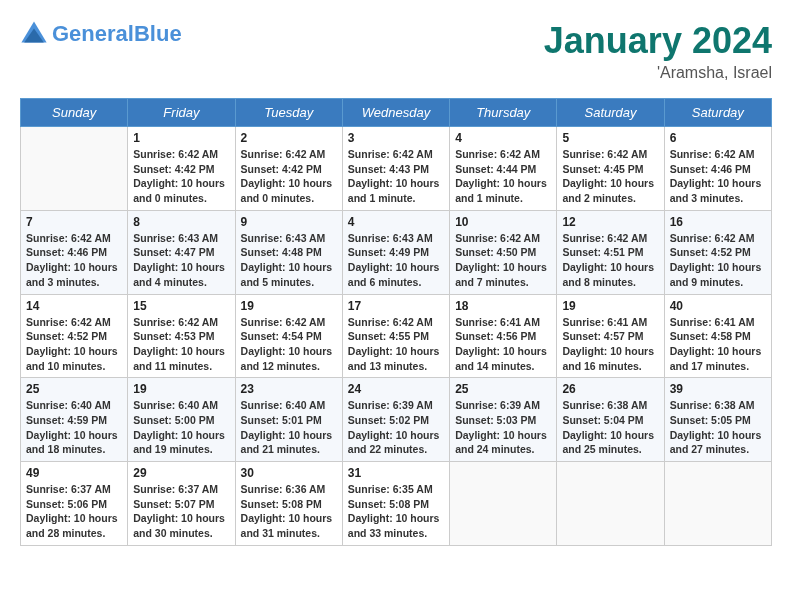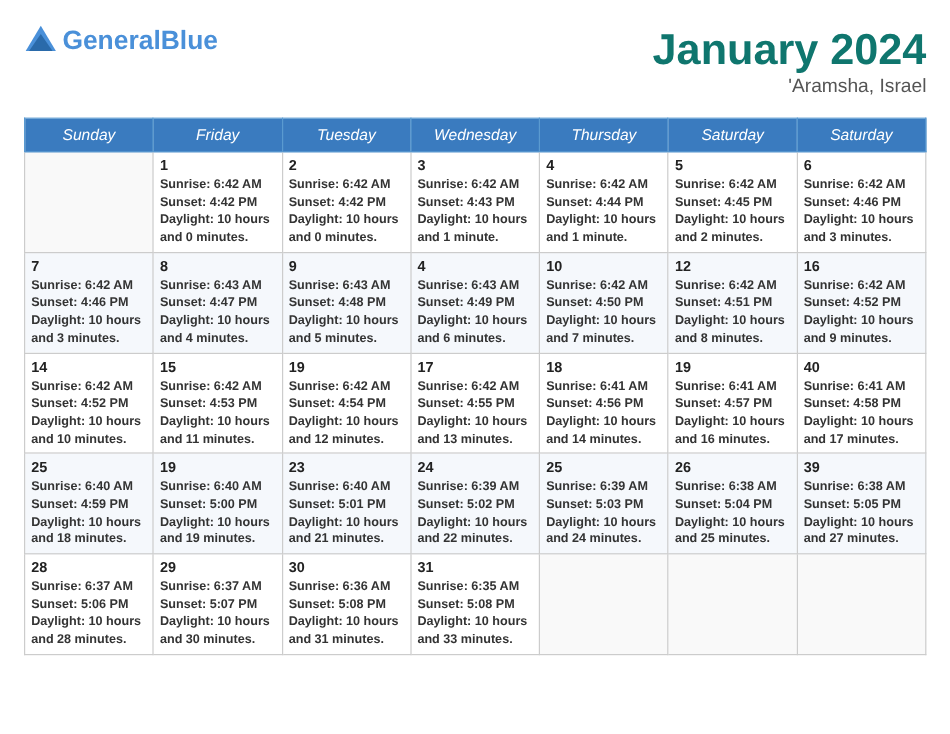--- a/index.html
+++ b/index.html
@@ -235,21 +235,21 @@
           <div class="day-number">26</div>
           <div class="day-info">Sunrise: 6:38 AM<br>Sunset: 5:04 PM<br>Daylight: 10 hours and 25 minutes.</div>
         </td>
         <td>
           <div class="day-number">39</div>
           <div class="day-info">Sunrise: 6:38 AM<br>Sunset: 5:05 PM<br>Daylight: 10 hours and 27 minutes.</div>
         </td>
       </tr>
       <tr>
         <td>
-          <div class="day-number">28</div>
+          <div class="day-number">49</div>
           <div class="day-info">Sunrise: 6:37 AM<br>Sunset: 5:06 PM<br>Daylight: 10 hours and 28 minutes.</div>
         </td>
         <td>
           <div class="day-number">29</div>
           <div class="day-info">Sunrise: 6:37 AM<br>Sunset: 5:07 PM<br>Daylight: 10 hours and 30 minutes.</div>
         </td>
         <td>
           <div class="day-number">30</div>
           <div class="day-info">Sunrise: 6:36 AM<br>Sunset: 5:08 PM<br>Daylight: 10 hours and 31 minutes.</div>
         </td>

